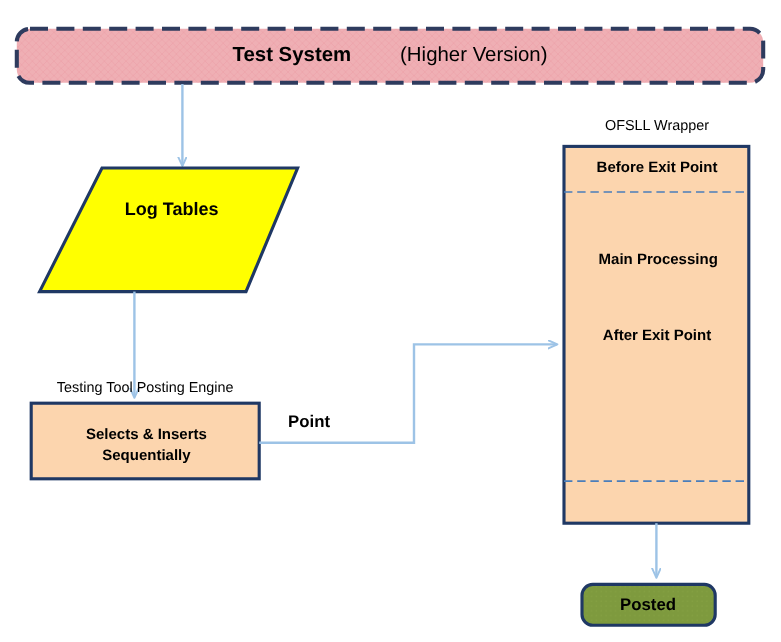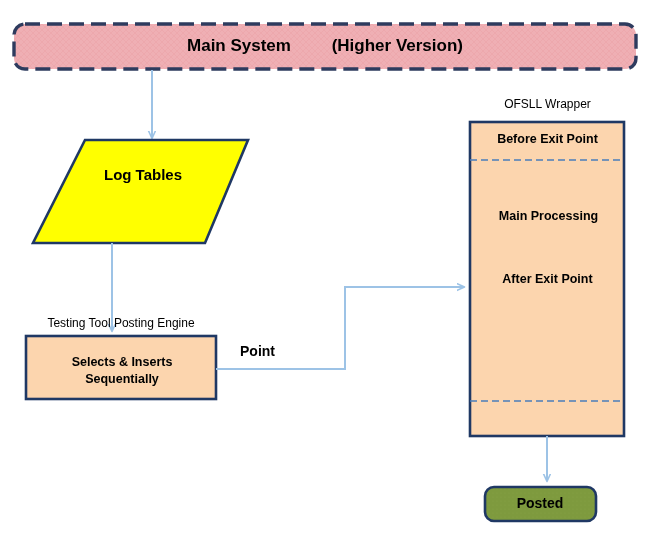--- a/index.html
+++ b/index.html
@@ -37,21 +37,21 @@
     left: 13px;
     top: 35px;
     width: 624px;
     font-size: 17px;
     line-height: 22px;
   }
   #banner-text .strong {
     font-weight: bold;
   }
   #banner-text .normal {
-    font-weight: bold;
+    font-weight: normal;
     margin-left: 36px;
   }
 
   
   #logtables-title {
     left: 58px;
     top: 165px;
     width: 170px;
     font-size: 15px;
     font-weight: bold;
@@ -194,21 +194,21 @@
 
     <g>
       <line x1="547" y1="436" x2="547" y2="481" stroke="#9DC3E6" stroke-width="2" marker-end="url(#arrowhead)"></line>
     </g>
 
     <g>
       <rect x="485" y="487" width="111" height="34" rx="9" ry="9" fill="url(#greenTexture)" stroke="#1F3864" stroke-width="2.6"></rect>
     </g>
   </svg>
 
-  <div class="node-text" id="banner-text"><span class="strong">Main System</span><span class="normal"> (Higher Version)</span></div>
+  <div class="node-text" id="banner-text"><span class="strong">Test System</span><span class="normal"> (Higher Version)</span></div>
 
   <div class="node-text" id="logtables-title">Log Tables</div>
 
   <div class="node-text" id="testingtool-caption">Testing Tool  Posting Engine</div>
 
   <div class="node-text" id="posting-body">
     <div>Selects &amp; Inserts</div>
     <div>Sequentially</div>
   </div>
 

